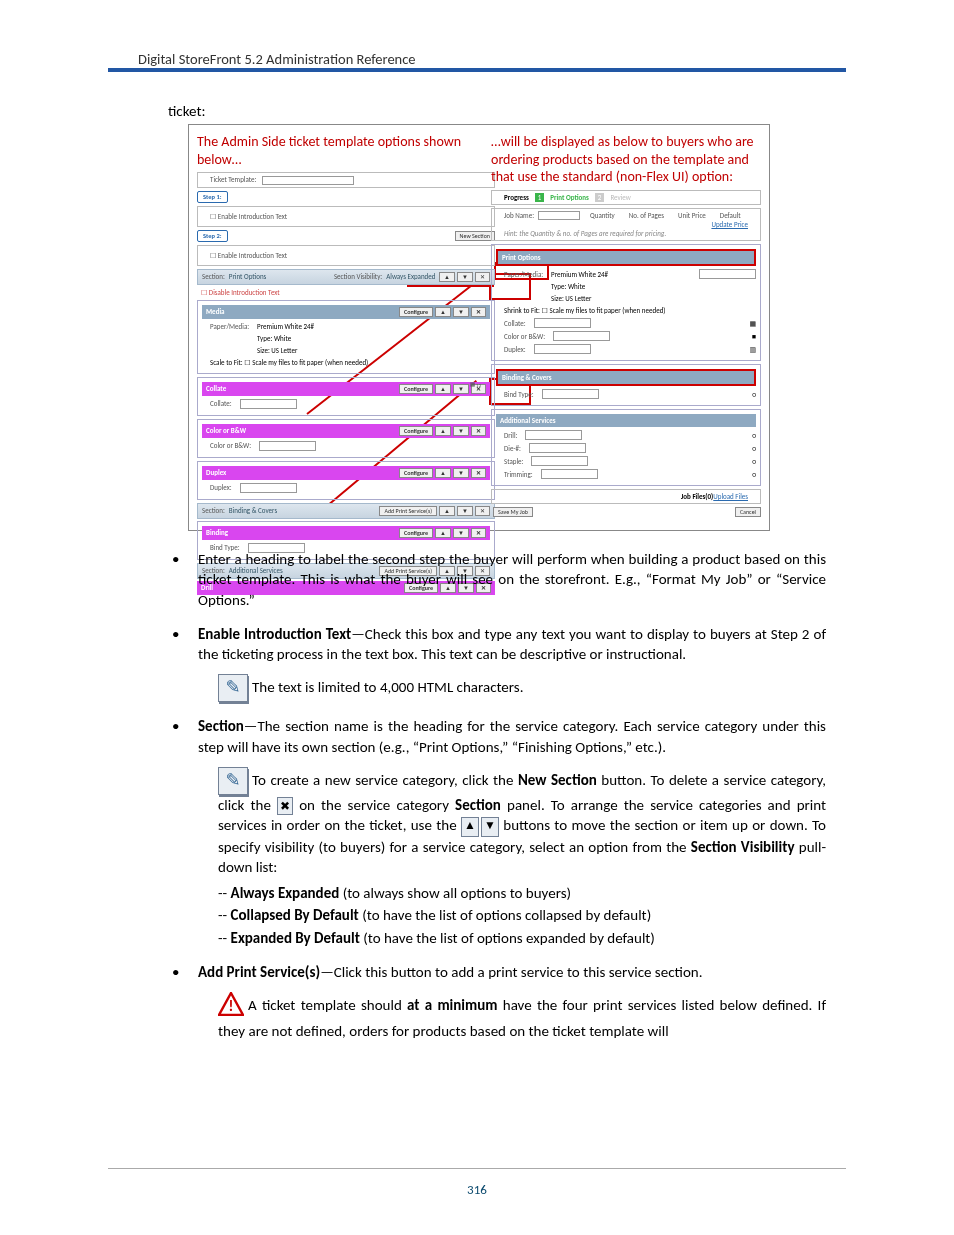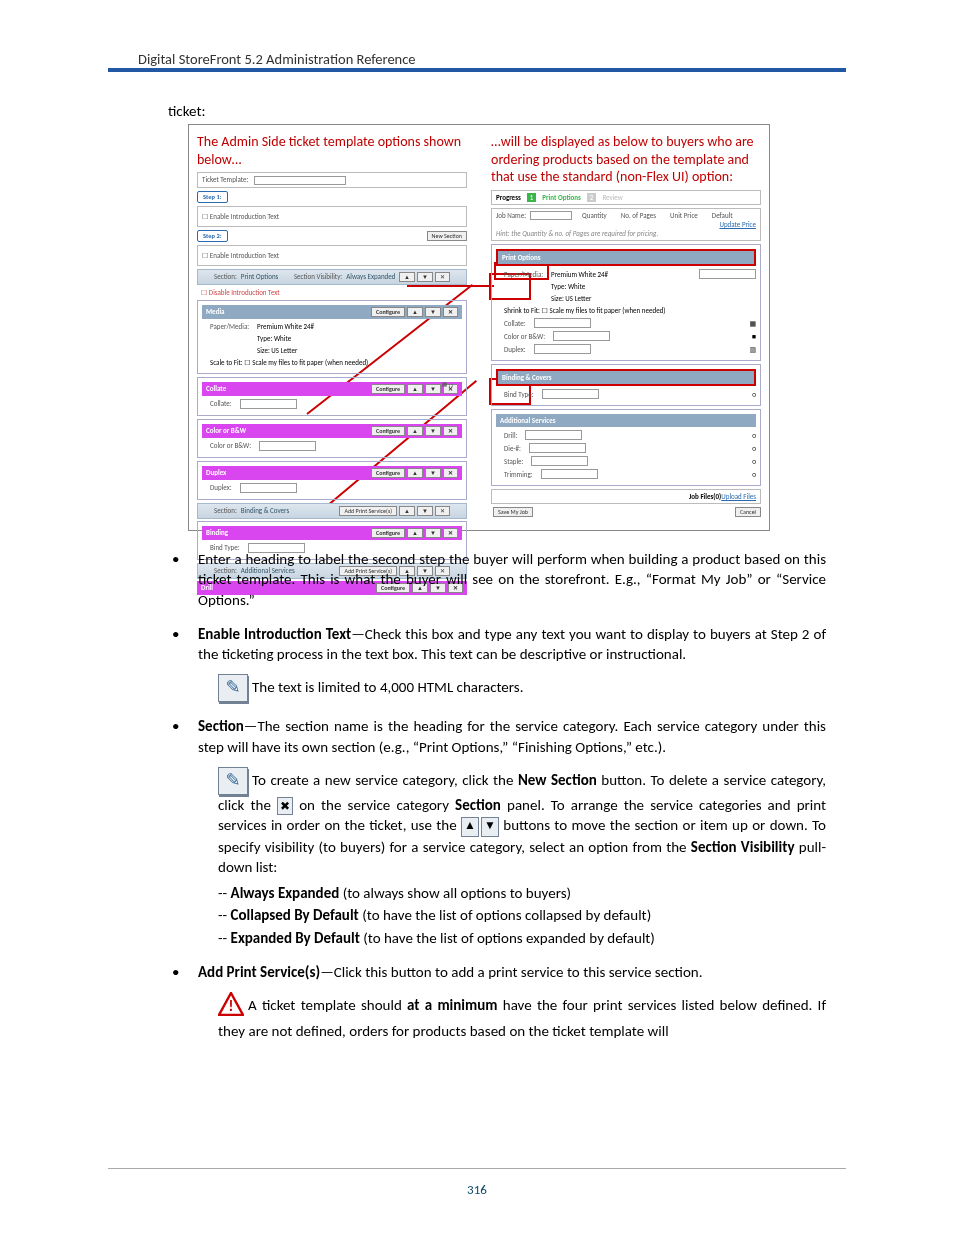--- a/index.html
+++ b/index.html
@@ -39,52 +39,52 @@
     height: 405px;
     border: 1px solid #888;
     background: #fff;
     font-size: 7px;
   }
   .fig-col {
     position: absolute;
     top: 8px;
     bottom: 8px;
   }
-  .fig-left  { left: 8px;  width: 270px; }
+  .fig-left  { left: 8px;  width: 298px; }
   .fig-right { right: 8px; width: 270px; }
   .fig-caption-red {
     color: #c00000;
     font-size: 14px;
     line-height: 1.25;
     margin-bottom: 4px;
   }
   .fig-panel {
     border: 1px solid #bbb;
     margin-bottom: 3px;
-    padding: 2px 4px;
+    padding: 2px 12px;
     position: relative;
   }
   .fig-step {
     border: 1px solid #2a6aaf;
     border-radius: 2px;
     padding: 1px 5px;
     display: inline-block;
     color: #2a6aaf;
     font-weight: bold;
     font-size: 6.5px;
   }
   .fig-checkbox-line { margin: 3px 0; color:#555; }
   .fig-checkbox-line::before {
     content: "☐ ";
   }
   .fig-section-row {
     background: linear-gradient(#dde6ee,#c7d4e0);
     border: 1px solid #a5b9cc;
     margin: 2px 0;
-    padding: 2px 16px;
+    padding: 2px 4px;
     color: #356;
     display:flex;
     justify-content:space-between;
     align-items:center;
   }
   .fig-hdr-bar {
     background: #8ea9c1;
     color:#fff;
     padding:2px 4px;
     font-weight:bold;

